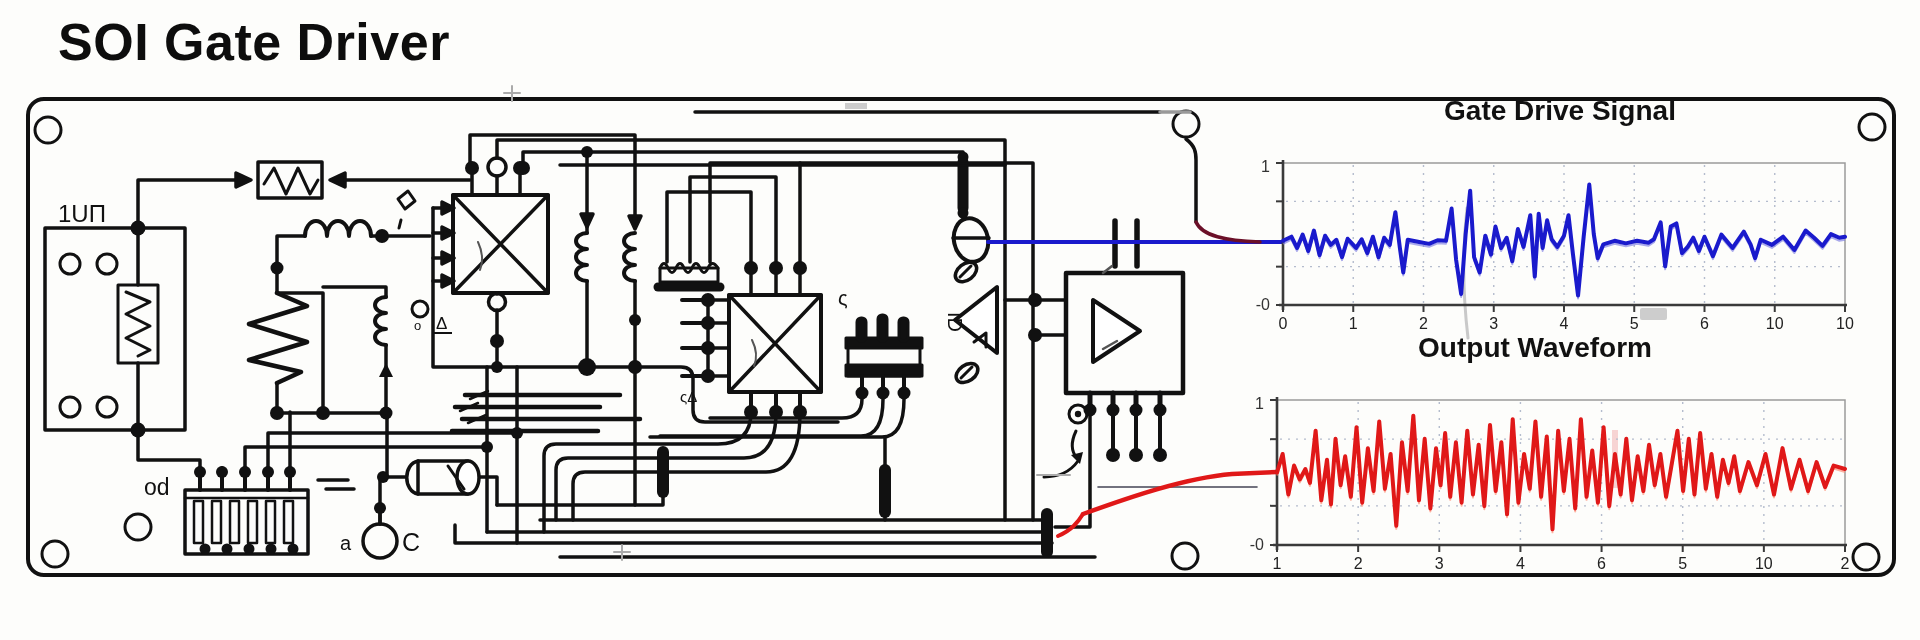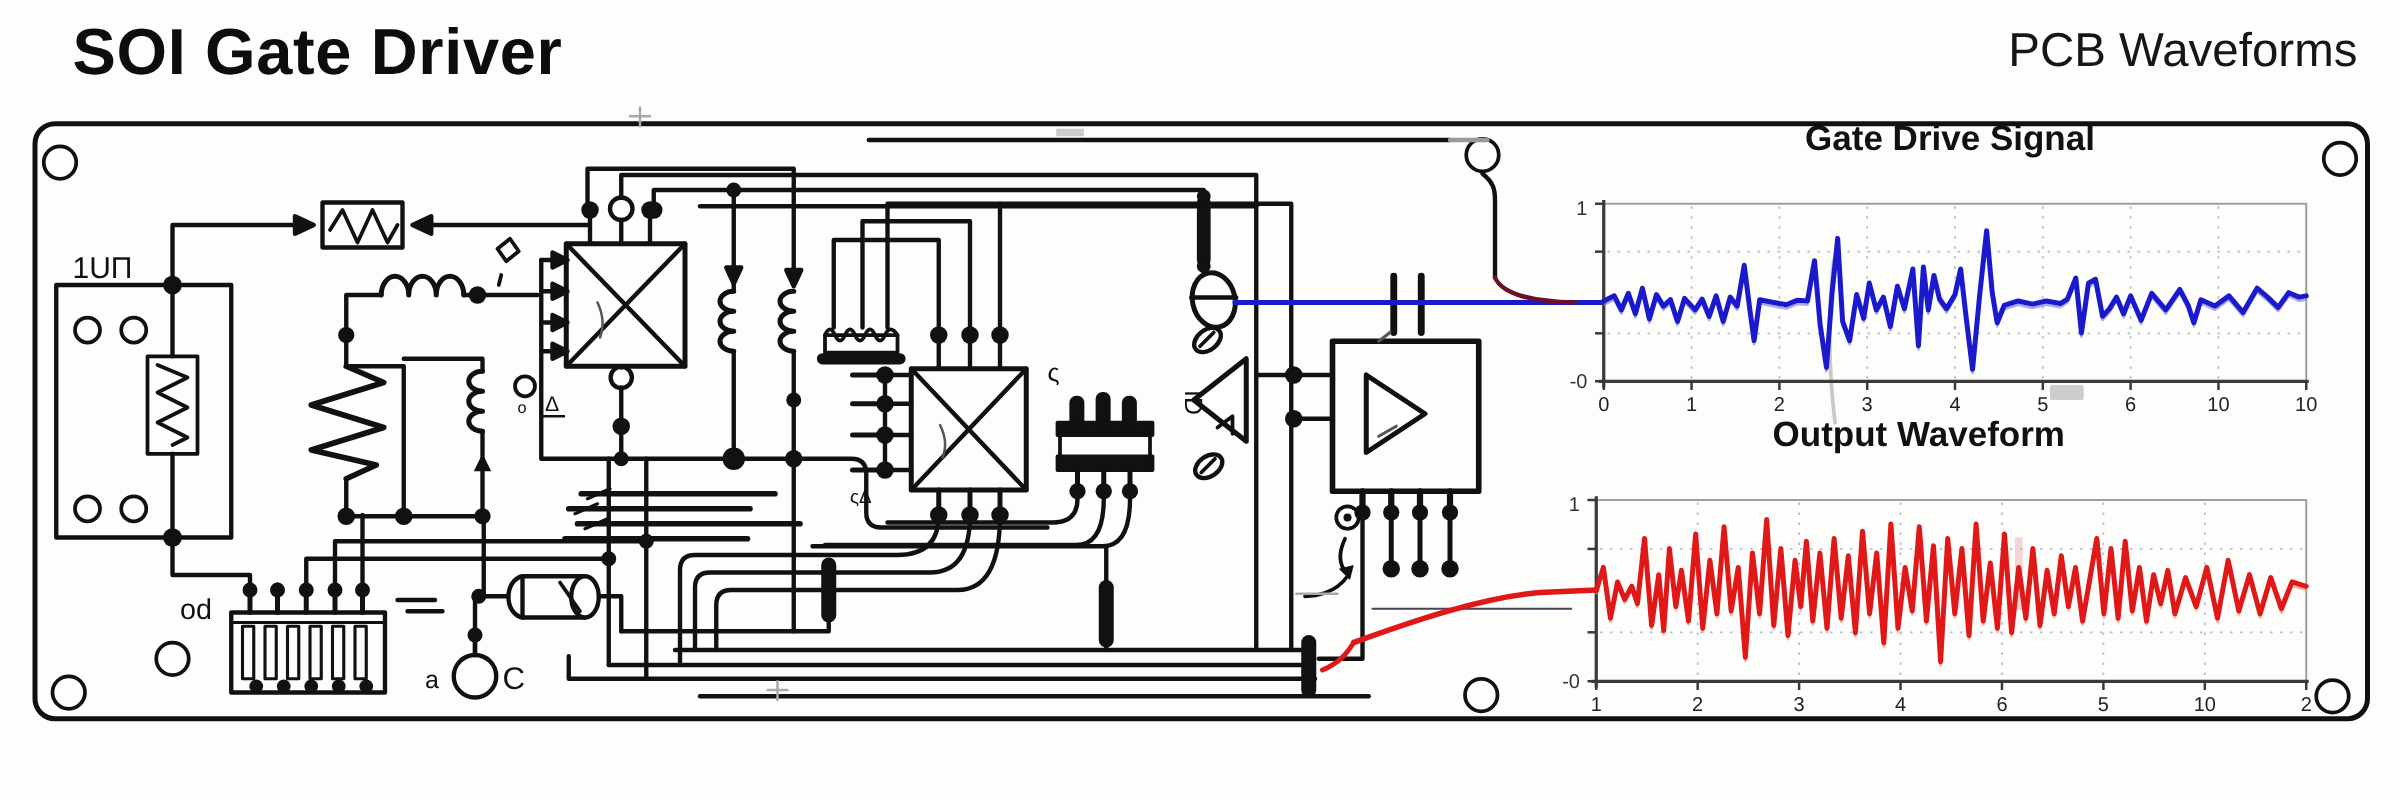--- a/index.html
+++ b/index.html
@@ -9,21 +9,20 @@
               letter-spacing:0.5px;margin-left:20px;}
   .sub-title{position:absolute;right:34px;top:20px;font-size:38px;font-weight:400;color:#161616;}
   svg{position:absolute;left:0;top:0;}
   svg text{font-family:"Liberation Sans", sans-serif;}
 </style>
 </head>
 <body>
 
 <div id="stage">
   <div class="main-title">SOI Gate Driver</div>
-  <div class="sub-title">PCB Waveforms</div>
 
   <svg width="1920" height="640" viewBox="0 0 1920 640">
     <g fill="none" stroke="#111" stroke-width="3.5" stroke-linecap="round" stroke-linejoin="round">
 
       <rect x="28" y="99" width="1866" height="476" rx="16" stroke-width="4"></rect>
 
       <g stroke-width="3">
         <circle cx="48" cy="130" r="13"></circle>
         <circle cx="1186" cy="124" r="13"></circle>
         <circle cx="1872" cy="127" r="13"></circle>

